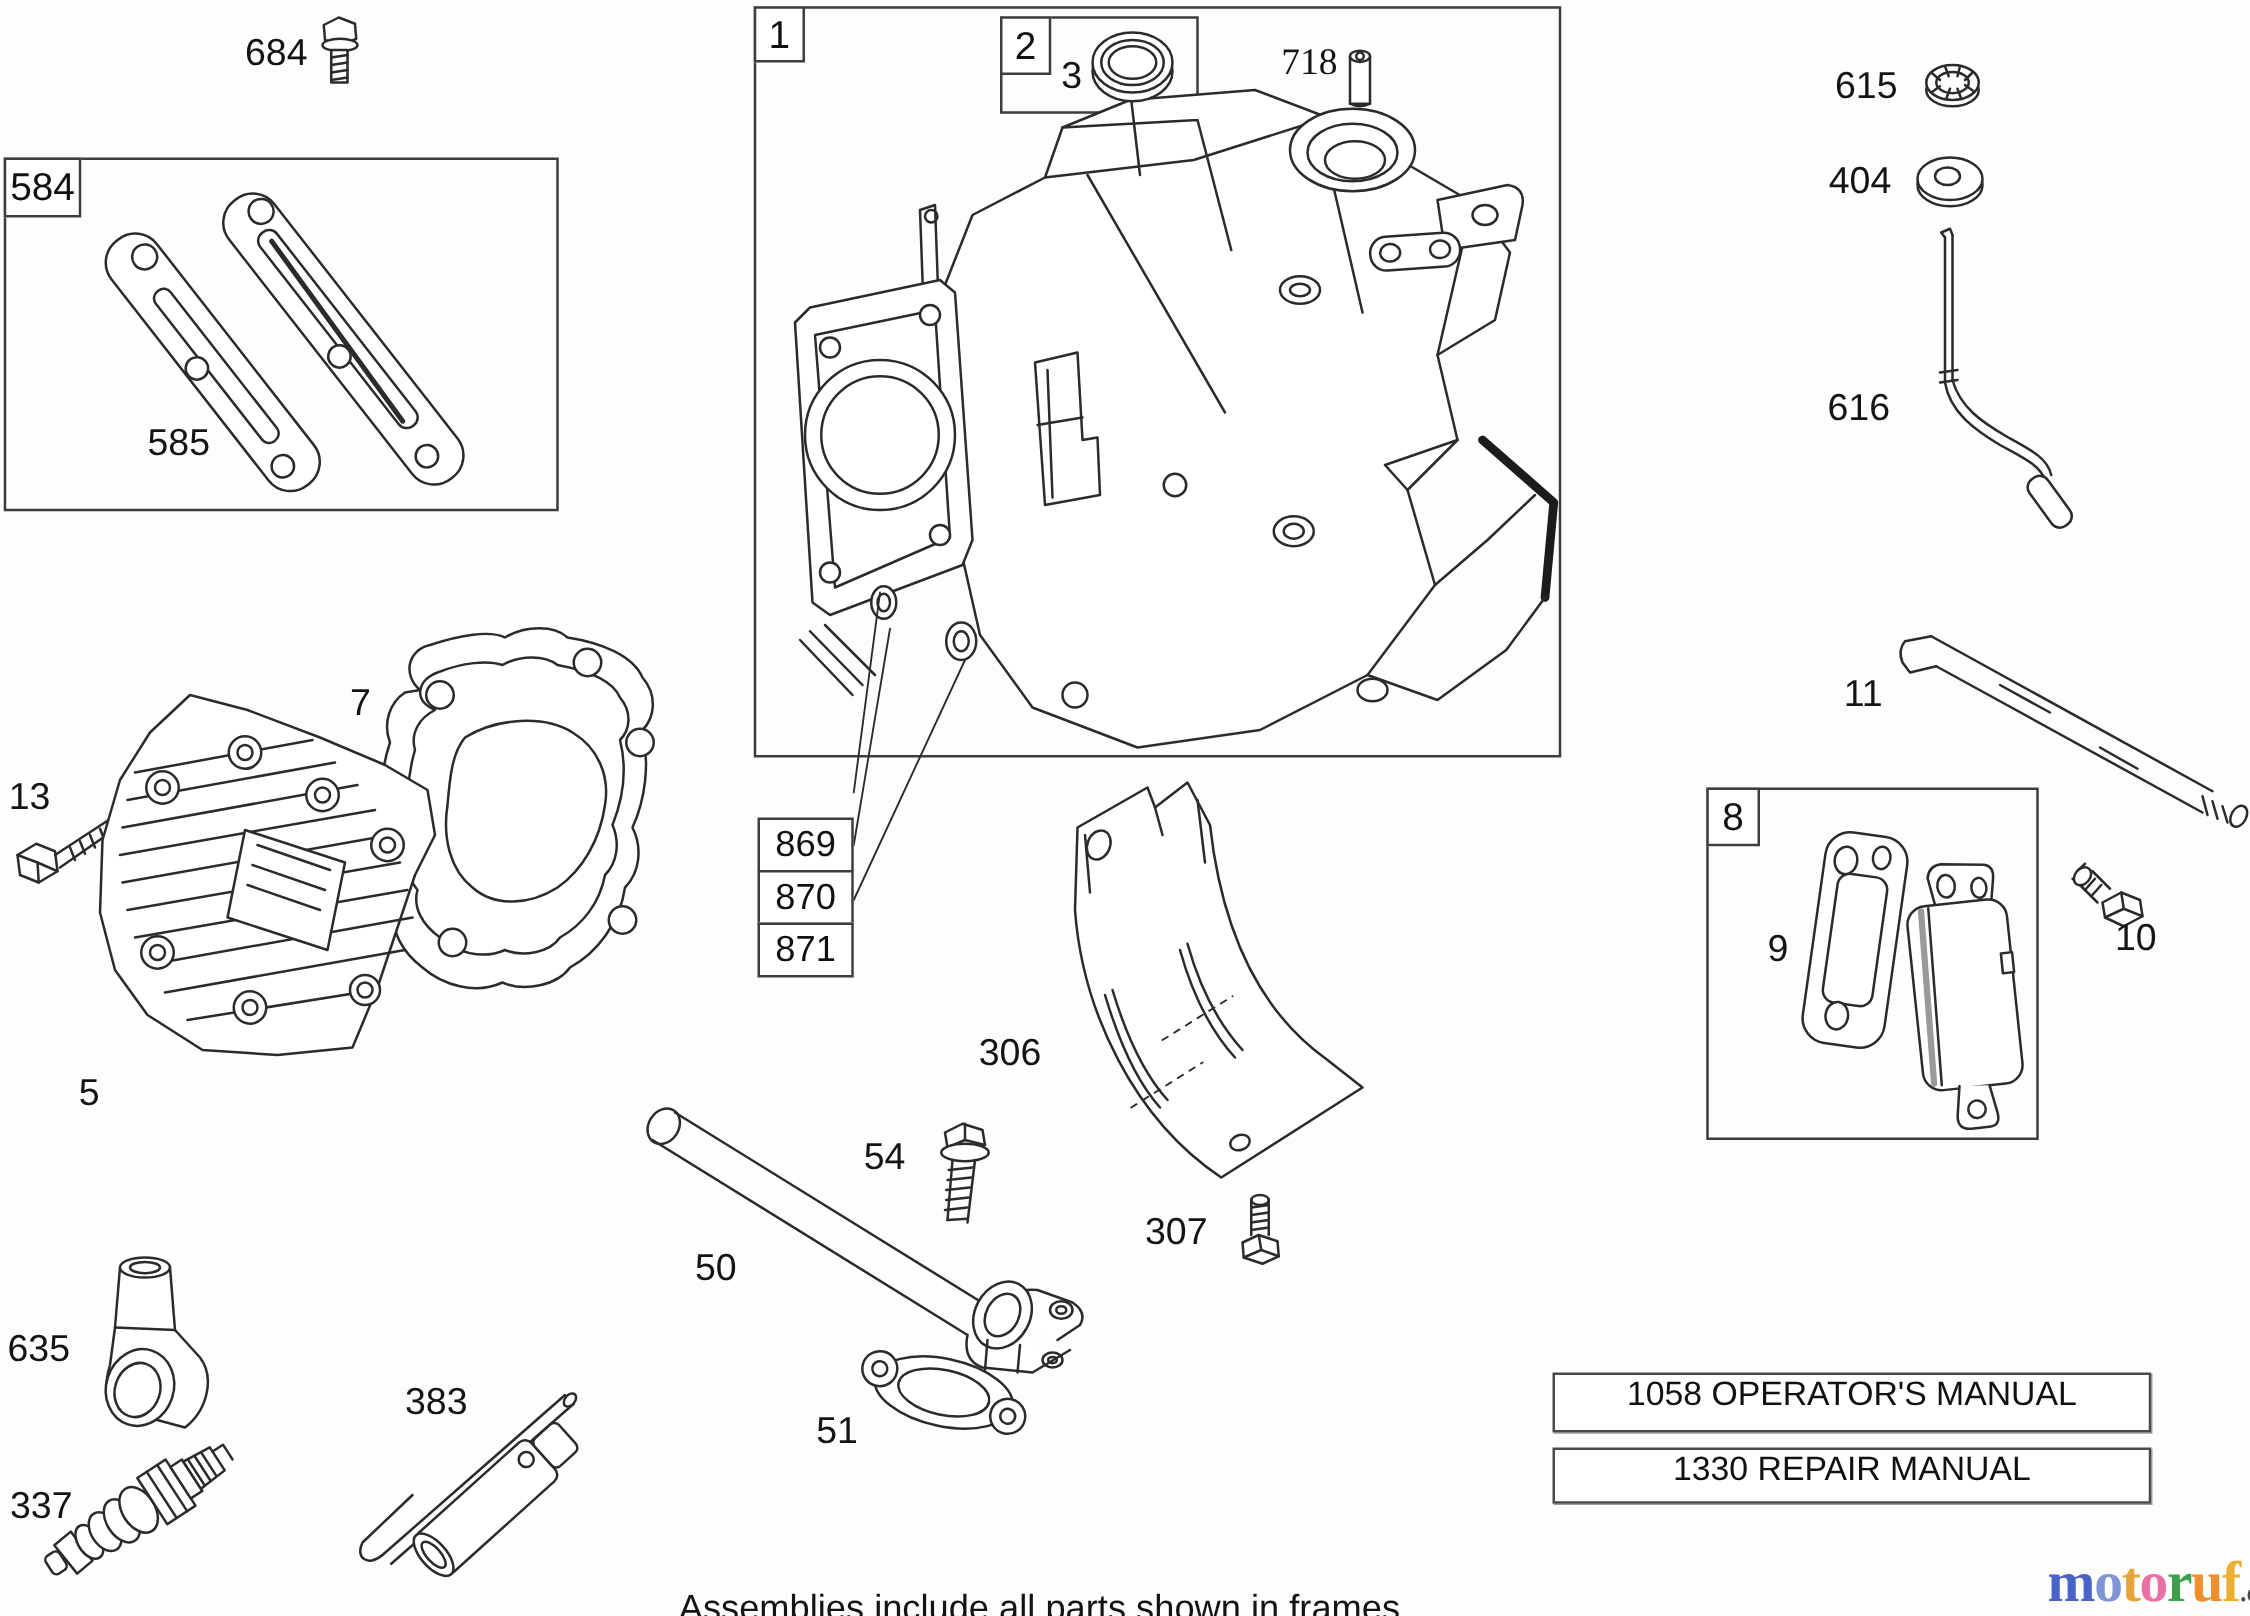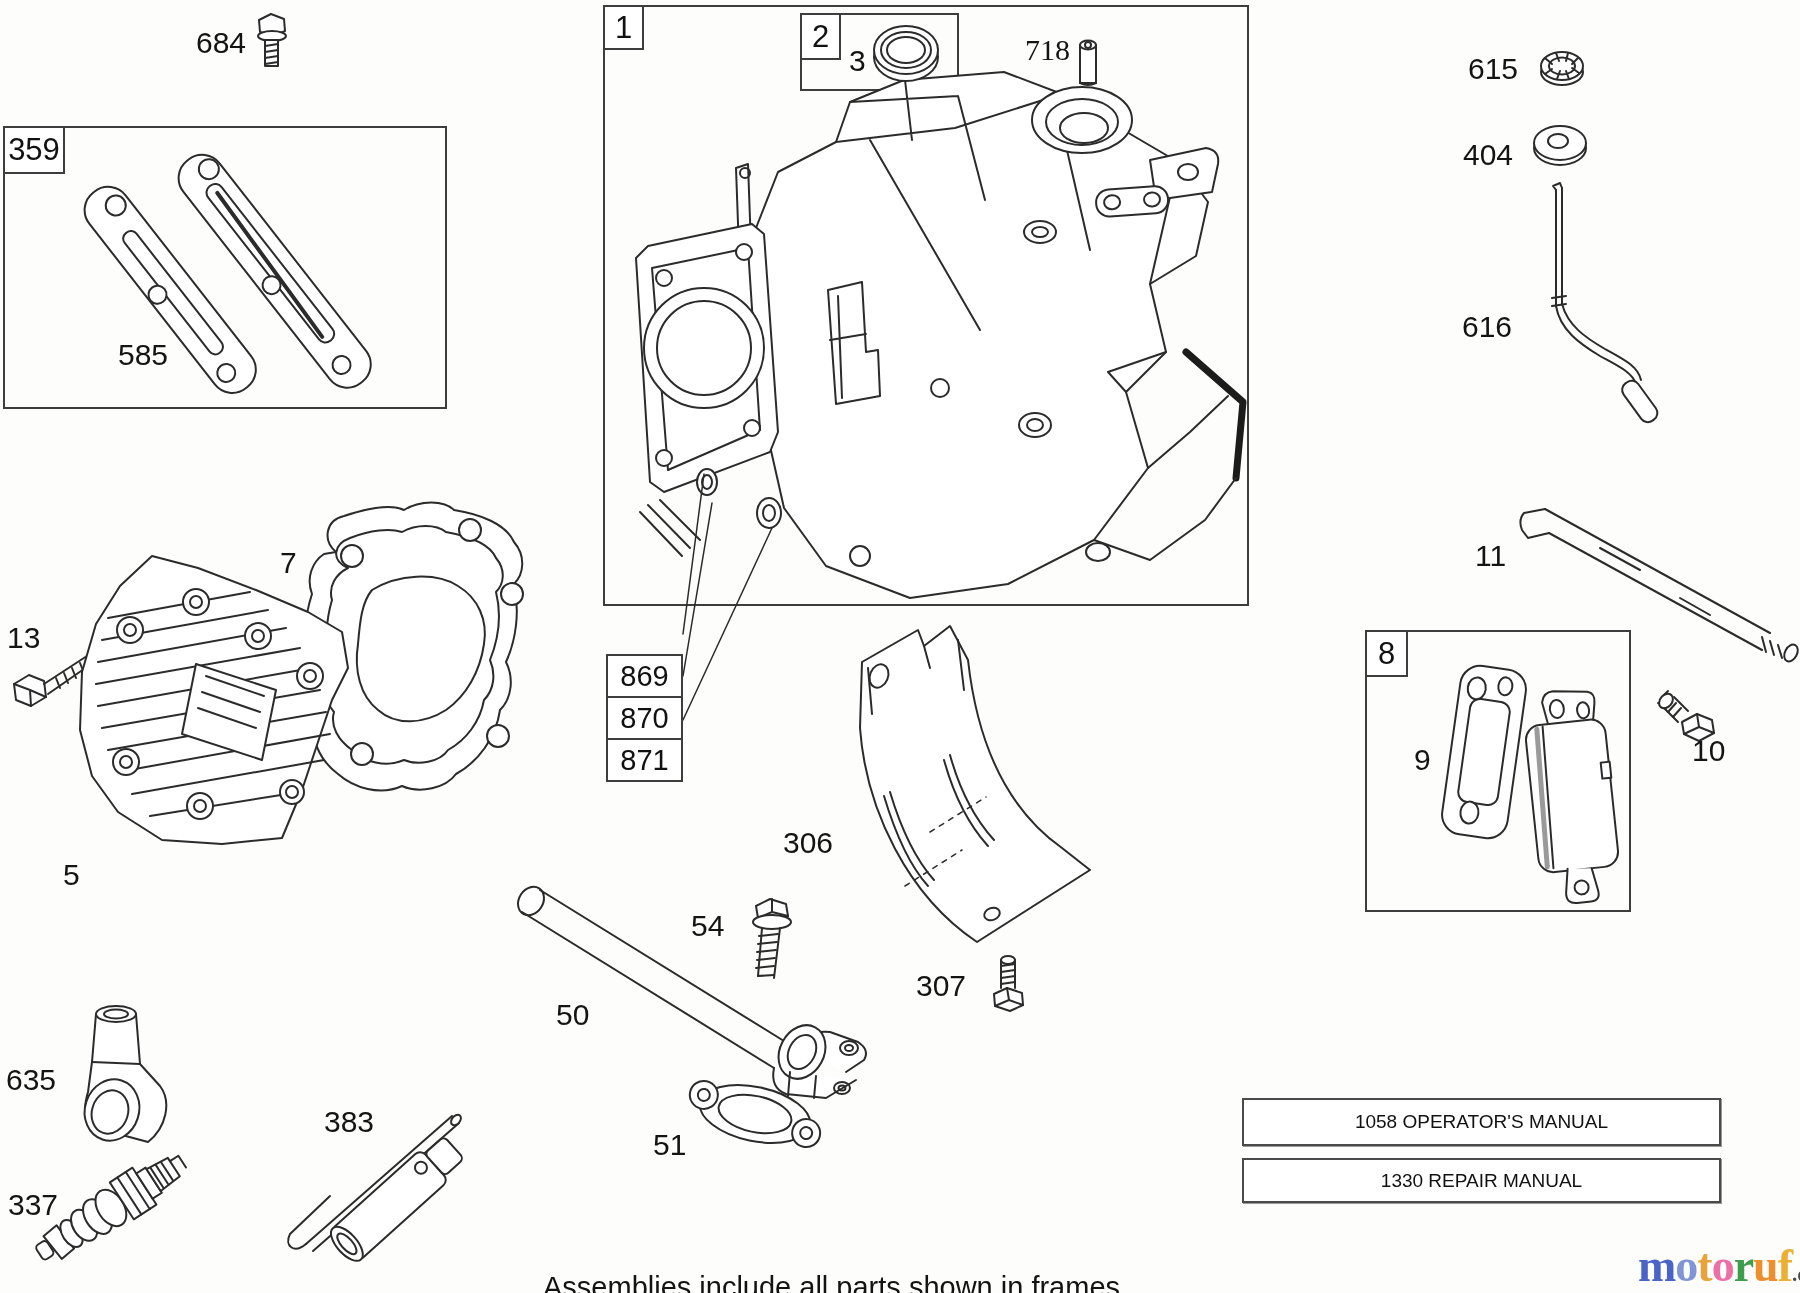--- a/index.html
+++ b/index.html
@@ -6,35 +6,35 @@
   #stage{position:relative;width:1800px;height:1293px;background:#fdfdfb;overflow:hidden;
          font-family:"Liberation Sans",sans-serif;color:#111;}
   svg{position:absolute;left:0;top:0;z-index:2;}
   .framebox{position:absolute;border:2px solid #3d3d3d;z-index:1;background:transparent;}
   .corner{position:absolute;background:#fff;border:2px solid #3d3d3d;display:flex;align-items:center;
           justify-content:center;font-size:31px;z-index:3;}
   .lbl{position:absolute;font-size:30px;white-space:nowrap;z-index:3;color:#141414;}
   .stack{position:absolute;z-index:3;margin-top:45px;}
   .stack .cell{width:73px;height:40px;border:2px solid #3d3d3d;background:#fff;display:flex;
                align-items:center;justify-content:center;font-size:29px;margin-top:-2px;}
-  .manualbox{position:absolute;border:2px solid #4a4a4a;background:#fff;display:flex;align-items:center;
-             justify-content:center;font-size:19px;z-index:3;box-shadow:1px 1px 0 #9a9a9a;}
+  .manualbox{position:absolute;border:2px solid #4a4a4a;background:#fff;display:flex;
+             justify-content:center;font-size:27px;z-index:3;box-shadow:1px 1px 0 #9a9a9a;}
   .note{position:absolute;font-size:29px;z-index:3;color:#131313;}
   .watermark{position:absolute;z-index:4;font-family:"Liberation Serif",serif;font-weight:bold;
              font-size:46px;letter-spacing:-1px;line-height:1;}
   .watermark .tld{font-size:21px;font-weight:bold;color:#4a4a4a;letter-spacing:0;}
 </style>
 </head>
 <body>
 
 <div id="stage">
 
   <div class="framebox" style="left:3px;top:126px;width:440px;height:279px;"></div>
   <div class="corner" style="left:3px;top:126px;width:58px;height:44px;">
-      <span>359</span>
+      <span>584</span>
     </div>
 
   <div class="framebox" style="left:603px;top:5px;width:642px;height:597px;"></div>
   <div class="corner" style="left:603px;top:5px;width:37px;height:41px;">
       <span>1</span>
     </div>
 
   <div class="framebox" style="left:800px;top:13px;width:155px;height:74px;"></div>
   <div class="corner" style="left:800px;top:13px;width:37px;height:43px;">
       <span>2</span>
@@ -337,21 +337,21 @@
         <path d="M1684,734 L1699,727 L1714,733 M1697,714 L1699,727"></path>
       </g>
     </g>
   </svg>
 
   <div class="lbl" style="left:196px;top:26px;">684</div>
   <div class="lbl" style="left:118px;top:338px;">585</div>
   <div class="lbl" style="left:849px;top:44px;">3</div>
   <div class="lbl" style="left:1025px;top:33px;font-family:Liberation Serif, serif;">718</div>
   <div class="lbl" style="left:1468px;top:52px;">615</div>
-  <div class="lbl" style="left:1463px;top:138px;">404</div>
+  <div class="lbl" style="left:1463px;top:128px;">404</div>
   <div class="lbl" style="left:1462px;top:310px;">616</div>
   <div class="lbl" style="left:1475px;top:539px;">11</div>
   <div class="lbl" style="left:7px;top:621px;">13</div>
   <div class="lbl" style="left:280px;top:546px;">7</div>
   <div class="lbl" style="left:63px;top:858px;">5</div>
   <div class="lbl" style="left:783px;top:826px;">306</div>
   <div class="lbl" style="left:916px;top:969px;">307</div>
   <div class="lbl" style="left:691px;top:909px;">54</div>
   <div class="lbl" style="left:556px;top:998px;">50</div>
   <div class="lbl" style="left:653px;top:1128px;">51</div>

